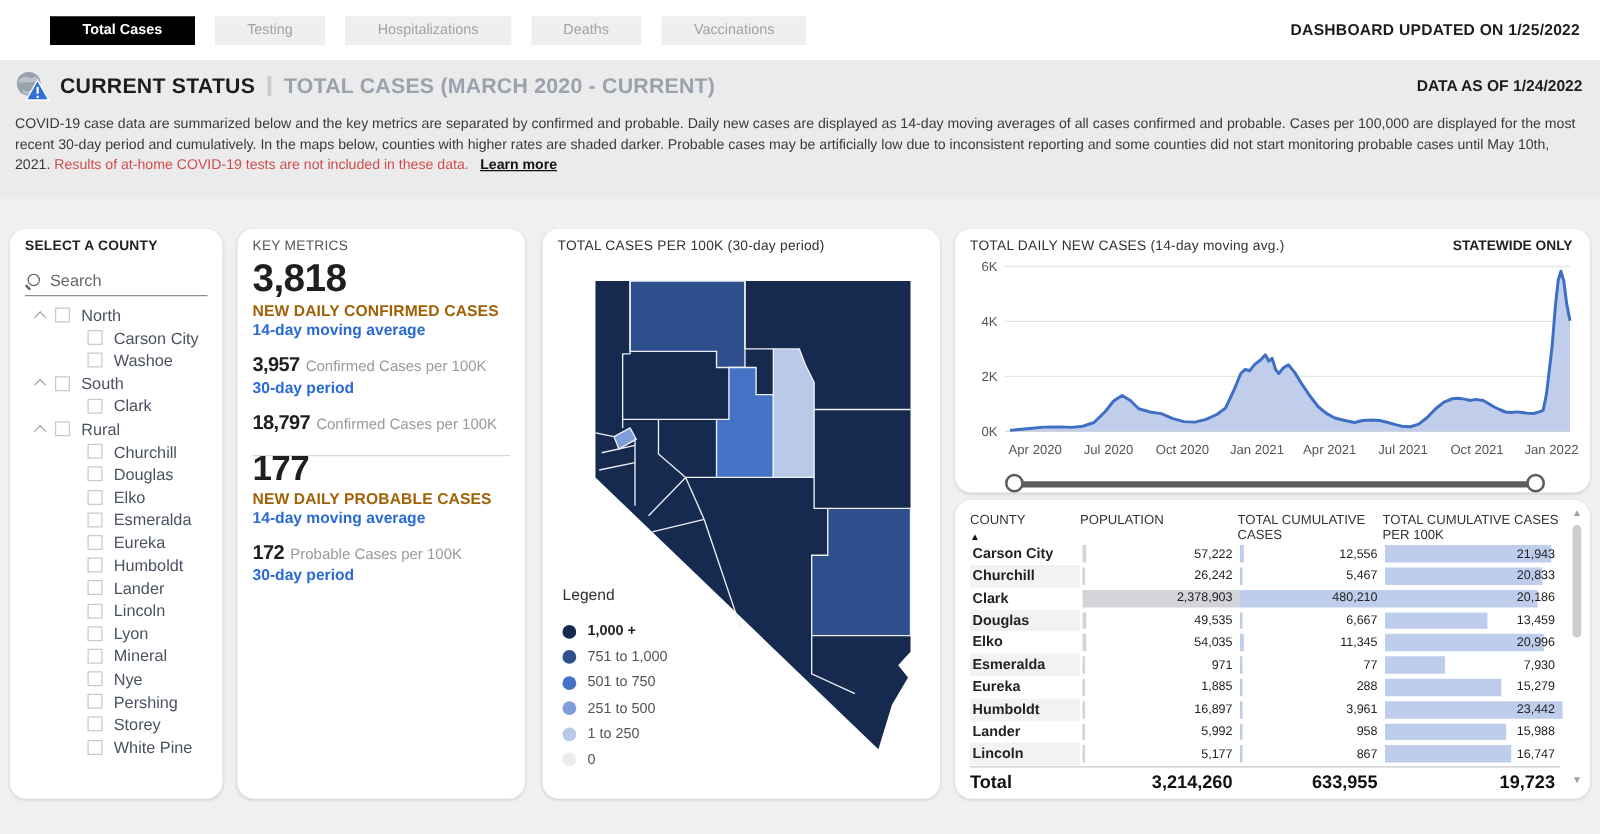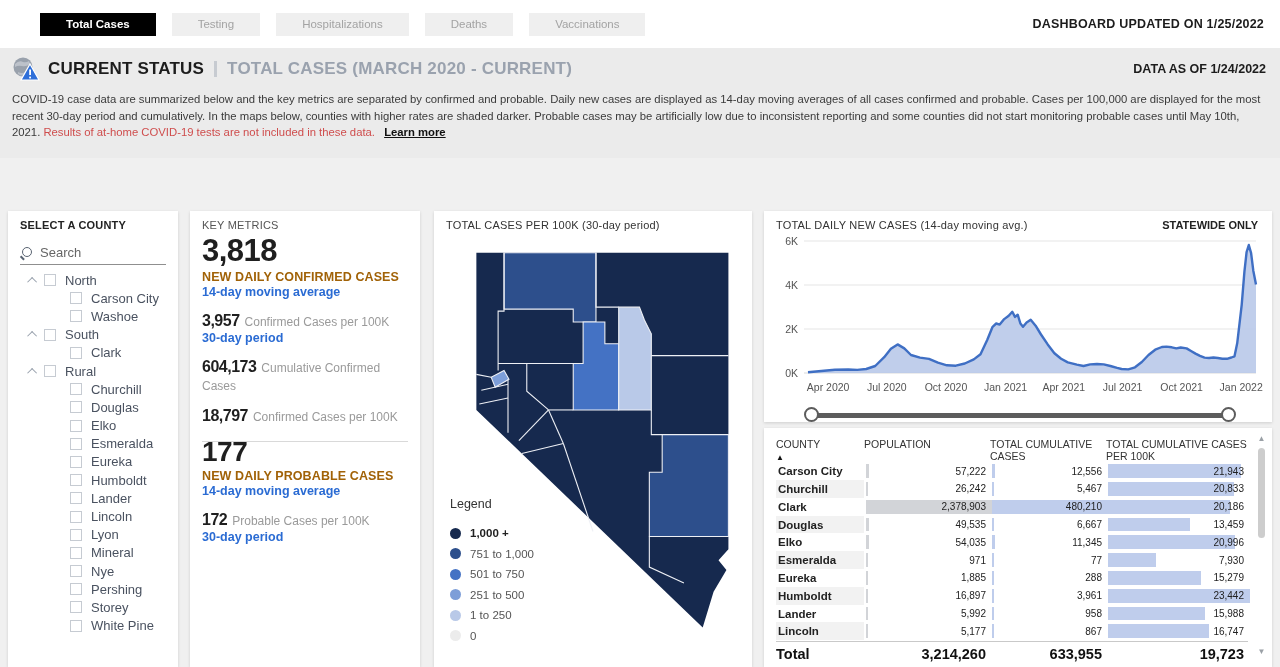--- a/index.html
+++ b/index.html
@@ -21,21 +21,21 @@
   .globe { width:28px; height:26px; position:relative; flex:0 0 auto; }
   .page-title { font-size:17px; font-weight:bold; color:#1d1d1d; margin-left:8px; letter-spacing:.2px; }
   .title-sep { width:3px; height:16px; background:#c7cbd1; margin:0 10px; }
   .page-subtitle { font-size:17px; font-weight:bold; color:#9aa2ae; letter-spacing:.2px; }
   .asof { margin-left:auto; font-size:12.5px; font-weight:bold; color:#1c1c1c; }
   .desc { margin-top:9px; font-size:11.3px; line-height:1.48; color:#3a3a3a; }
   .desc .red { color:#cf4d4d; }
   .desc a { color:#111; font-weight:bold; text-decoration:underline; margin-left:6px; }
 
   
-  .card { position:absolute; background:#fff; border-radius:0; box-shadow:0 1px 3px rgba(0,0,0,.14);margin-top:28px; }
+  .card { position:absolute; background:#fff; border-radius:13px; box-shadow:0 1px 3px rgba(0,0,0,.14); }
   .card-title { font-size:11px; color:#333; padding:8px 12px 0 12px; letter-spacing:.2px; }
 
   
   #card-county { left:8px; top:183px; width:170px; height:456px; }
   #card-county .card-title { font-weight:bold; color:#222; }
   .searchbox { margin:14px 12px 0 12px; border-bottom:1px solid #8f8f8f; display:flex; align-items:center; padding-bottom:4px; }
   .mag { position:relative; width:12px; height:12px; margin-right:8px; flex:0 0 auto; }
   .mag::before { content:""; position:absolute; right:0; top:0; width:8px; height:8px; border:1.4px solid #5a6472; border-radius:50%; }
   .mag::after { content:""; position:absolute; left:0; bottom:0; width:5px; height:1.6px; background:#5a6472; transform:rotate(45deg); }
   .searchbox input { border:none; outline:none; font-size:13px; color:#444; width:100px; font-family:inherit; background:transparent; }
@@ -237,23 +237,20 @@
   </div>
 
   <div class="card" id="card-metrics">
     <div class="card-title">KEY METRICS</div>
     <div class="big-num">3,818</div>
     <div class="m-label">NEW DAILY CONFIRMED CASES</div>
     <div class="m-sub">14-day moving average</div>
     <div class="mrow">
       <span class="num">3,957</span><span class="lbl">Confirmed Cases per 100K</span>
       <div class="m-sub">30-day period</div>
-    </div>
-    <div class="mrow">
-      <span class="num">604,173</span><span class="lbl">Cumulative Confirmed Cases</span>
     </div>
     <div class="mrow">
       <span class="num">18,797</span><span class="lbl">Confirmed Cases per 100K</span>
     </div>
     <div class="divider"></div>
     <div class="big-num" style="font-size:28px; margin-top:-6px;">177</div>
     <div class="m-label">NEW DAILY PROBABLE CASES</div>
     <div class="m-sub">14-day moving average</div>
     <div class="mrow">
       <span class="num">172</span><span class="lbl">Probable Cases per 100K</span>

